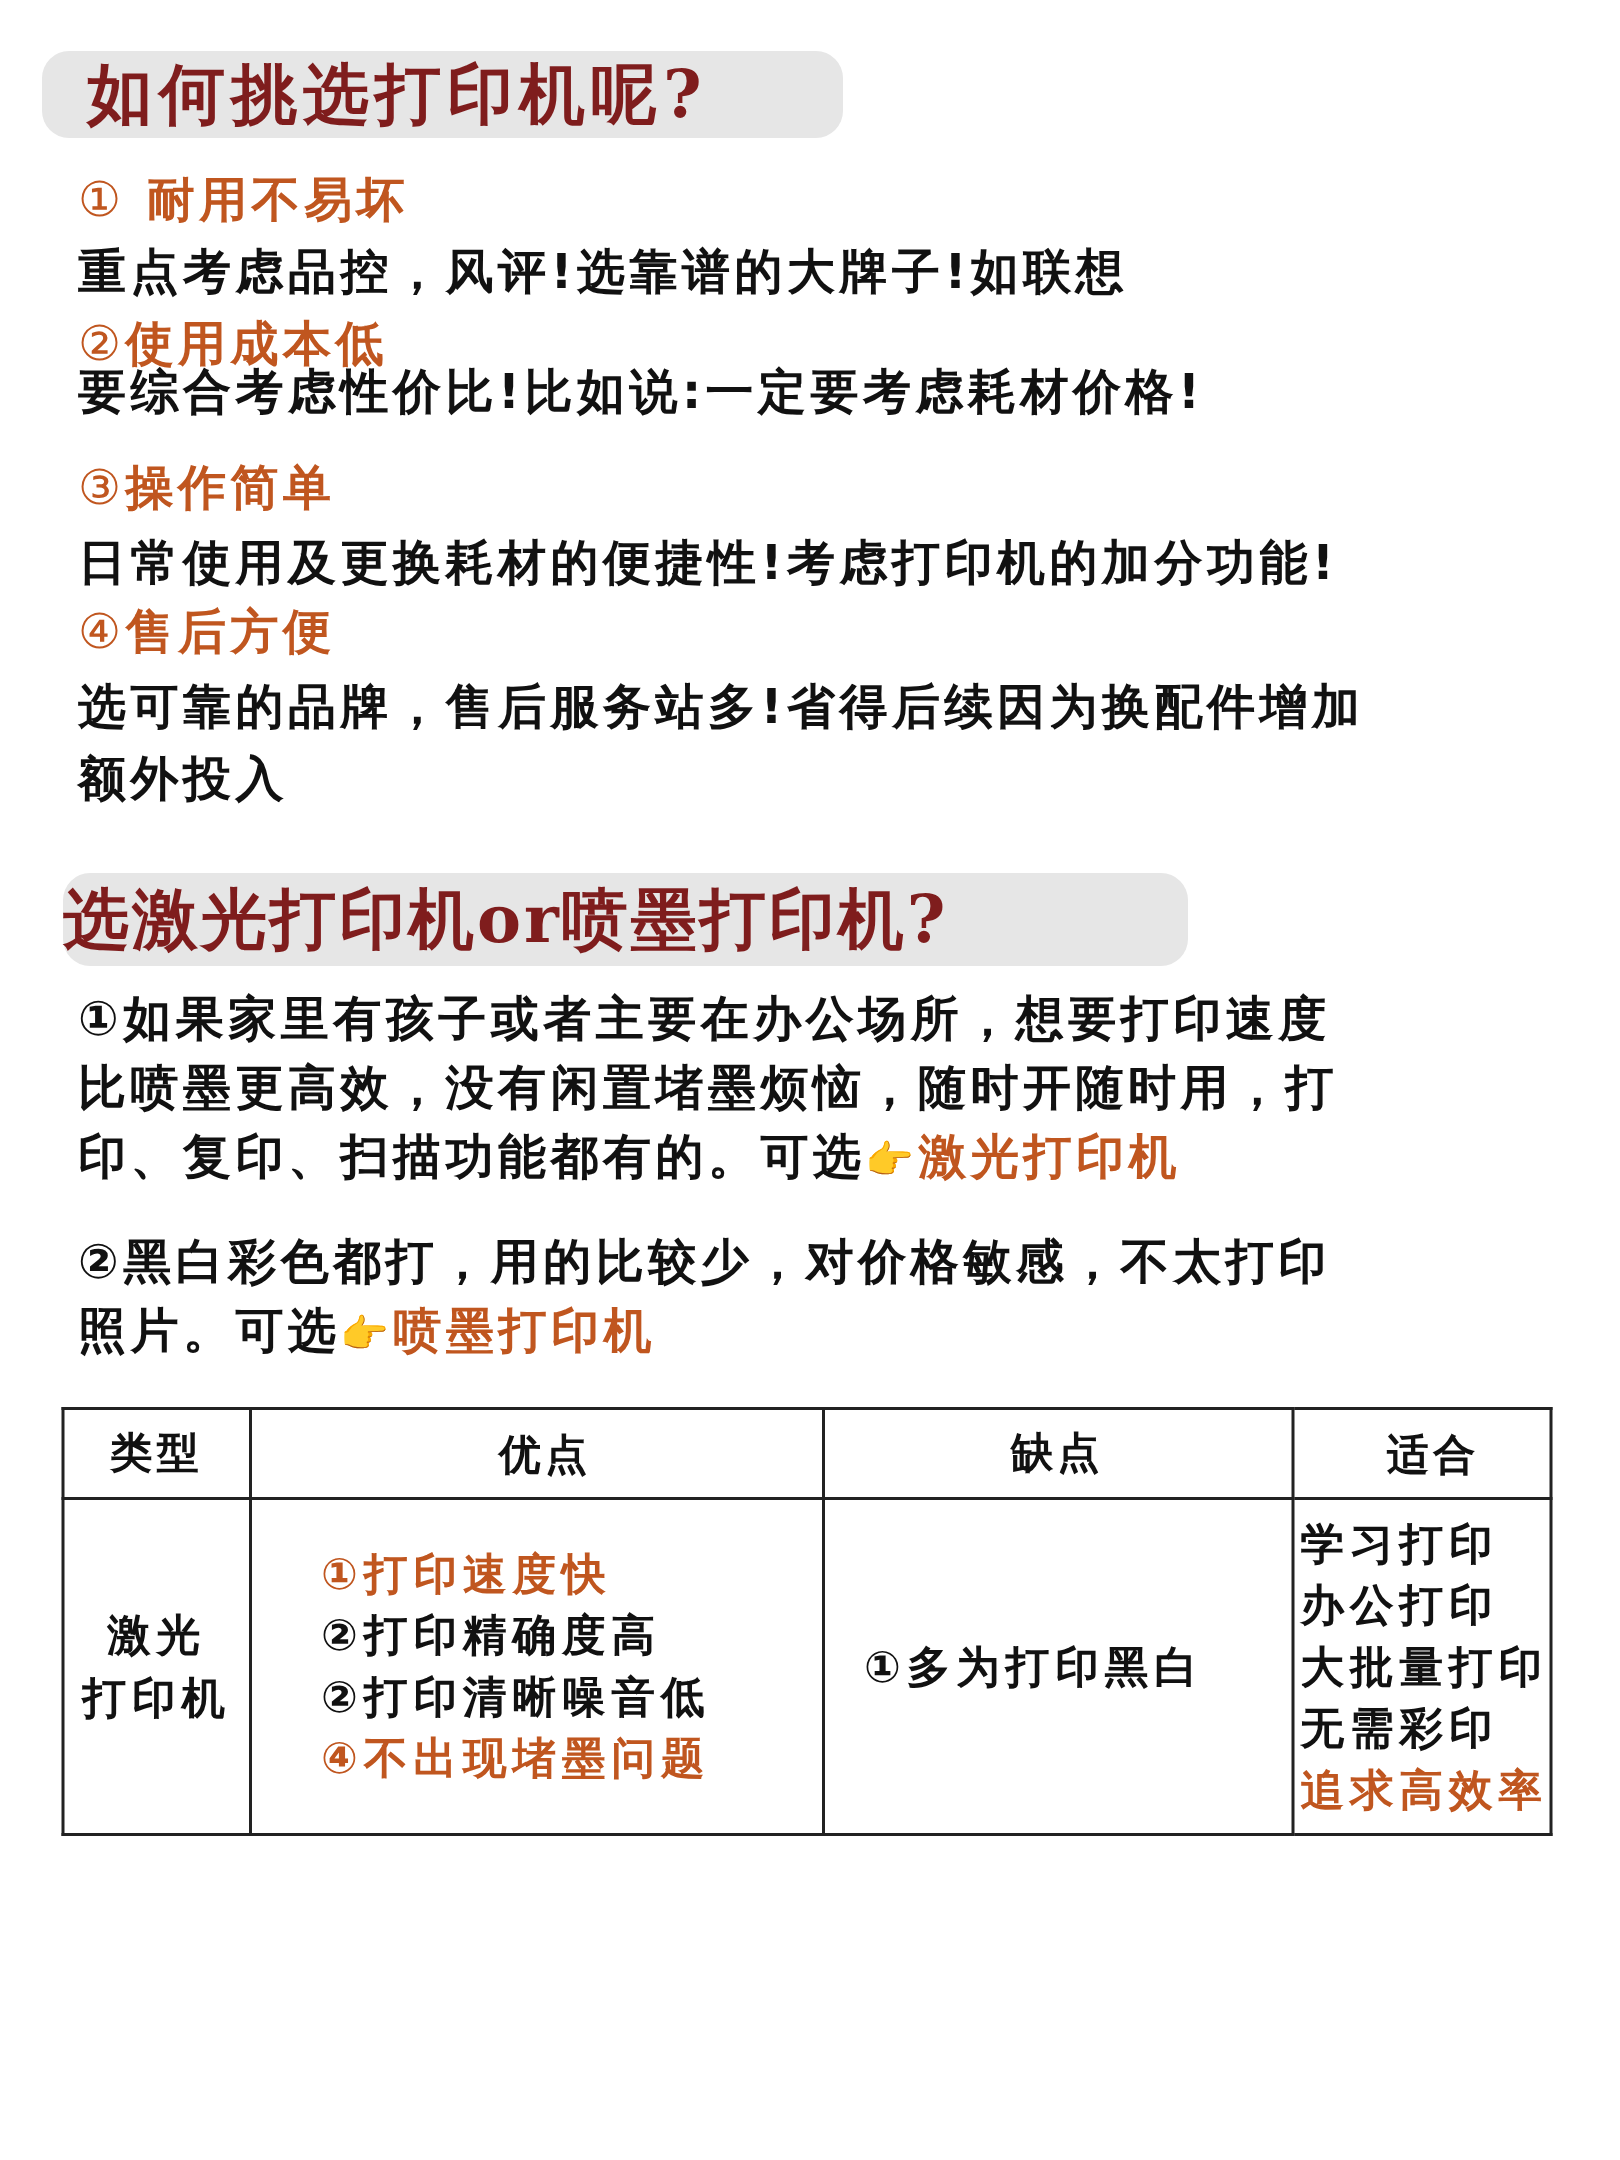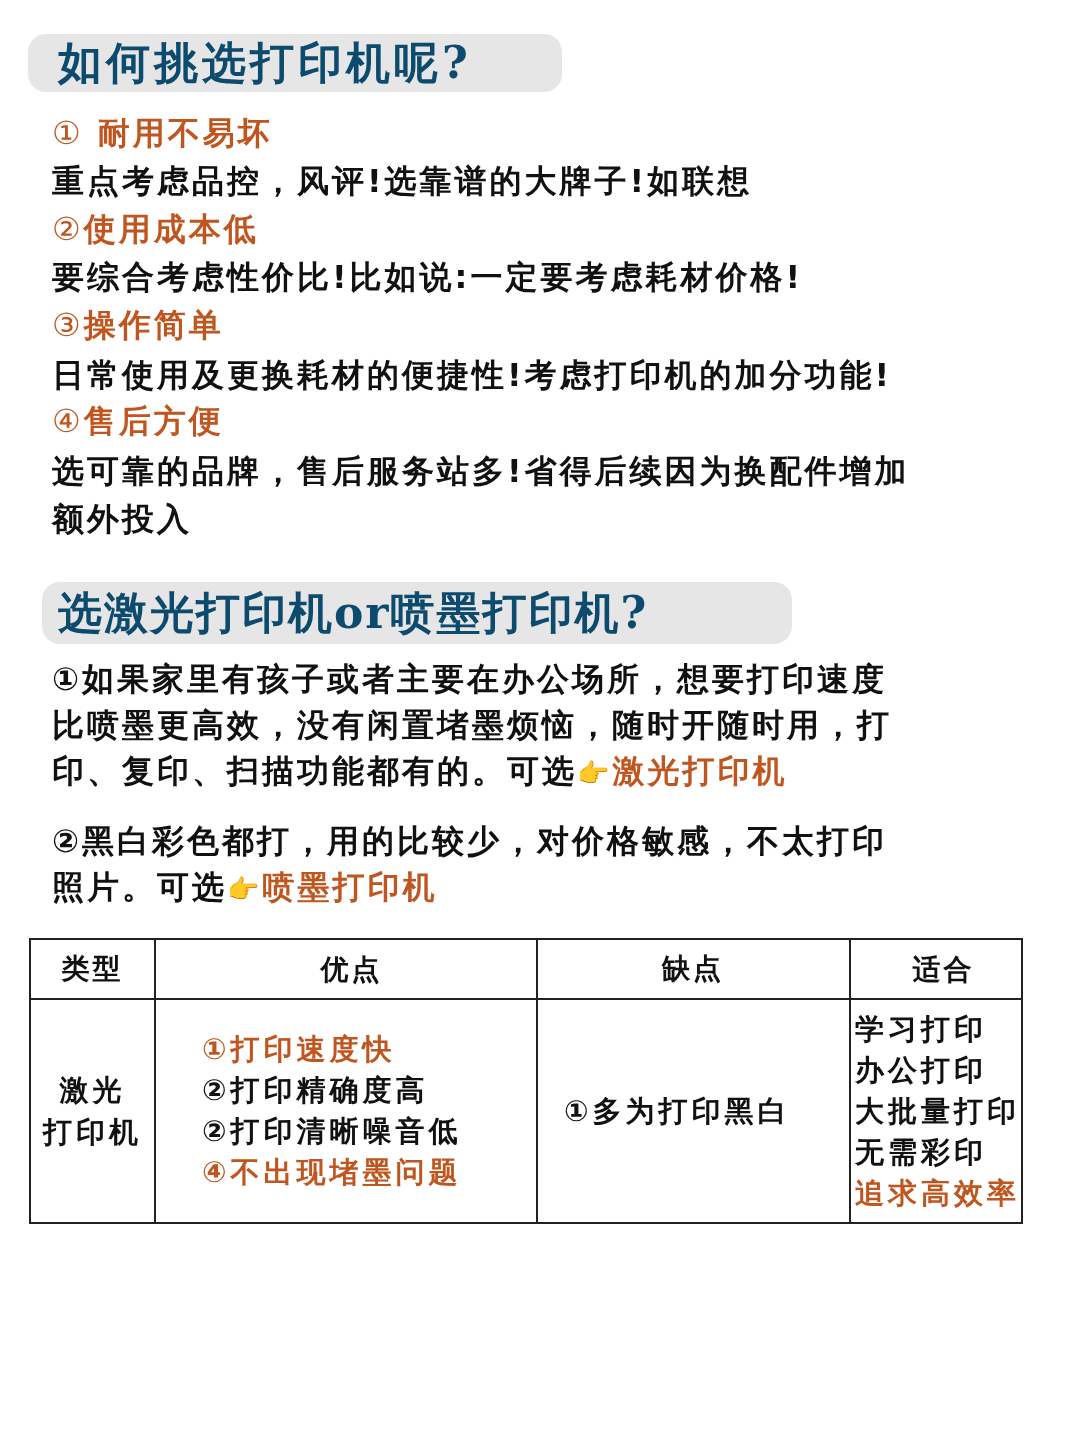--- a/index.html
+++ b/index.html
@@ -3,32 +3,32 @@
   <meta charset="utf-8">
   <style>
     html, body { margin: 0; padding: 0; }
     body {
       width: 1080px; height: 1440px; background: #ffffff; overflow: hidden;
       font-family: "DejaVu Sans", "Liberation Sans", sans-serif;
       color: #111111; position: relative;
     }
     .title-bar {
       position: absolute; background: #e6e6e6; border-radius: 18px;
-      font-weight: bold; color: #0c4a6e;
+      font-weight: bold; color: #7f1d1d;
       font-family: "DejaVu Serif", "Liberation Serif", serif;
       display: flex; align-items: center;
     }
     #title1 { left: 28px; top: 34px; width: 534px; height: 58px; font-size: 44px; padding-left: 30px; box-sizing: border-box; letter-spacing: 4px; }
-    #title2 { left: 42px; top: 582px; width: 750px; height: 62px; font-size: 44px; padding-left: 16px; box-sizing: border-box; letter-spacing: 2px; }
+    #title2 { left: 42px; top: 582px; width: 750px; height: 62px; font-size: 44px; box-sizing: border-box; letter-spacing: 2px; }
     .line { position: absolute; left: 52px; font-weight: bold; font-size: 32px; white-space: nowrap; letter-spacing: 3px; text-align: right; }
     .orange { color: #c0561f; }
     .num { font-family: "DejaVu Serif", serif; font-weight: normal; }
     .hand { display: inline-block; font-size: 26px; color: #f2c14e; }
     table.cmp {
-      position: absolute; left: 29px; top: 938px; width: 994px;
+      position: absolute; left: 41px; top: 938px; width: 994px;
       border-collapse: collapse; font-weight: bold;
     }
     table.cmp td, table.cmp th { border: 2.5px solid #222; }
     table.cmp th { height: 56px; font-size: 28px; text-align: center; letter-spacing: 3px; }
     table.cmp td { font-size: 29px; letter-spacing: 4px; vertical-align: middle; }
     .col-type { width: 128px; text-align: center; line-height: 42px; }
     .col-pro { width: 356px; padding-left: 46px; line-height: 41px; }
     .col-con { width: 302px; padding-left: 26px; line-height: 42px; }
     .col-fit { padding-left: 4px; line-height: 41px; }
     .row1 td { height: 220px; }
@@ -43,21 +43,21 @@
 </div>
 
 <div class="line orange" style="top:112px;">
   <span class="num">①</span><span> 耐用不易坏</span>
 </div>
 <div class="line" style="top:160px;">重点考虑品控，风评!选靠谱的大牌子!如联想</div>
 
 <div class="line orange" style="top:208px;">
   <span class="num">②</span><span>使用成本低</span>
 </div>
-<div class="line" style="top:256px;">要综合考虑性价比!比如说:一定要考虑耗材价格!</div>
+<div class="line" style="top:240px;">要综合考虑性价比!比如说:一定要考虑耗材价格!</div>
 
 <div class="line orange" style="top:304px;">
   <span class="num">③</span><span>操作简单</span>
 </div>
 <div class="line" style="top:354px;">日常使用及更换耗材的便捷性!考虑打印机的加分功能!</div>
 
 <div class="line orange" style="top:400px;">
   <span class="num">④</span><span>售后方便</span>
 </div>
 <div class="line" style="top:450px;">选可靠的品牌，售后服务站多!省得后续因为换配件增加</div>

